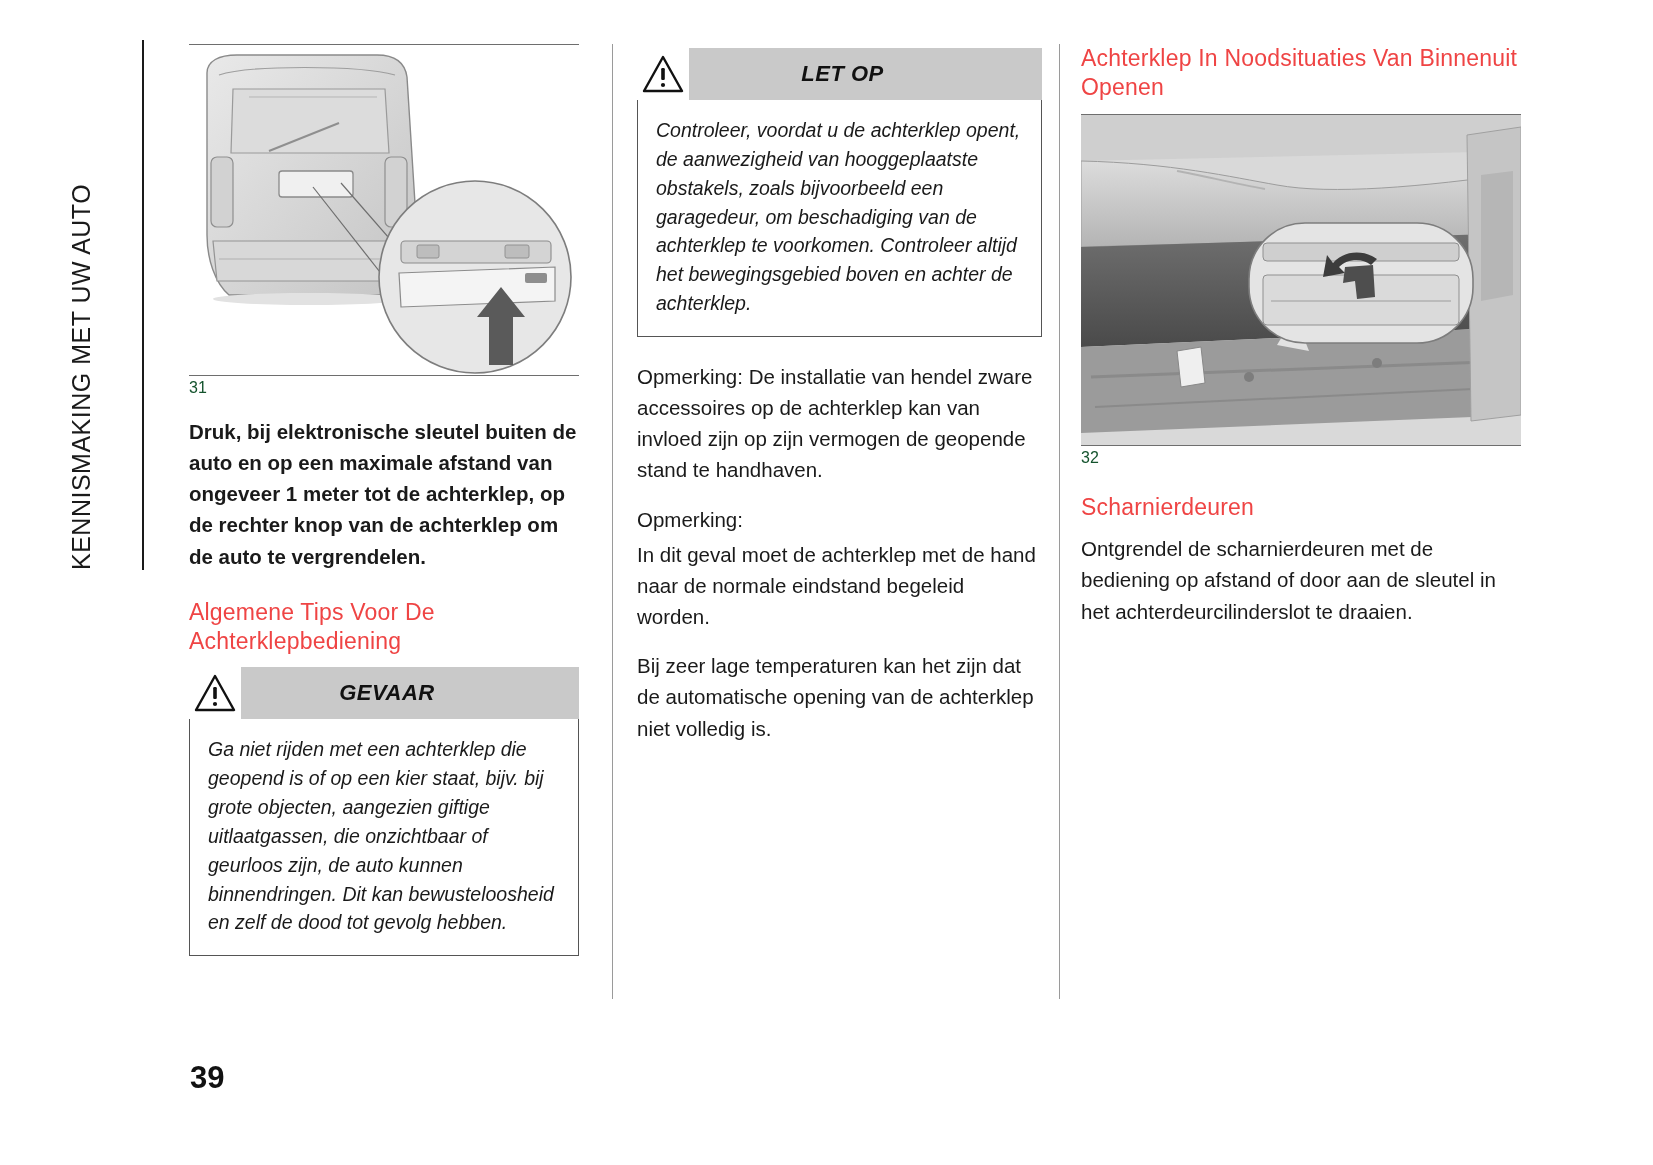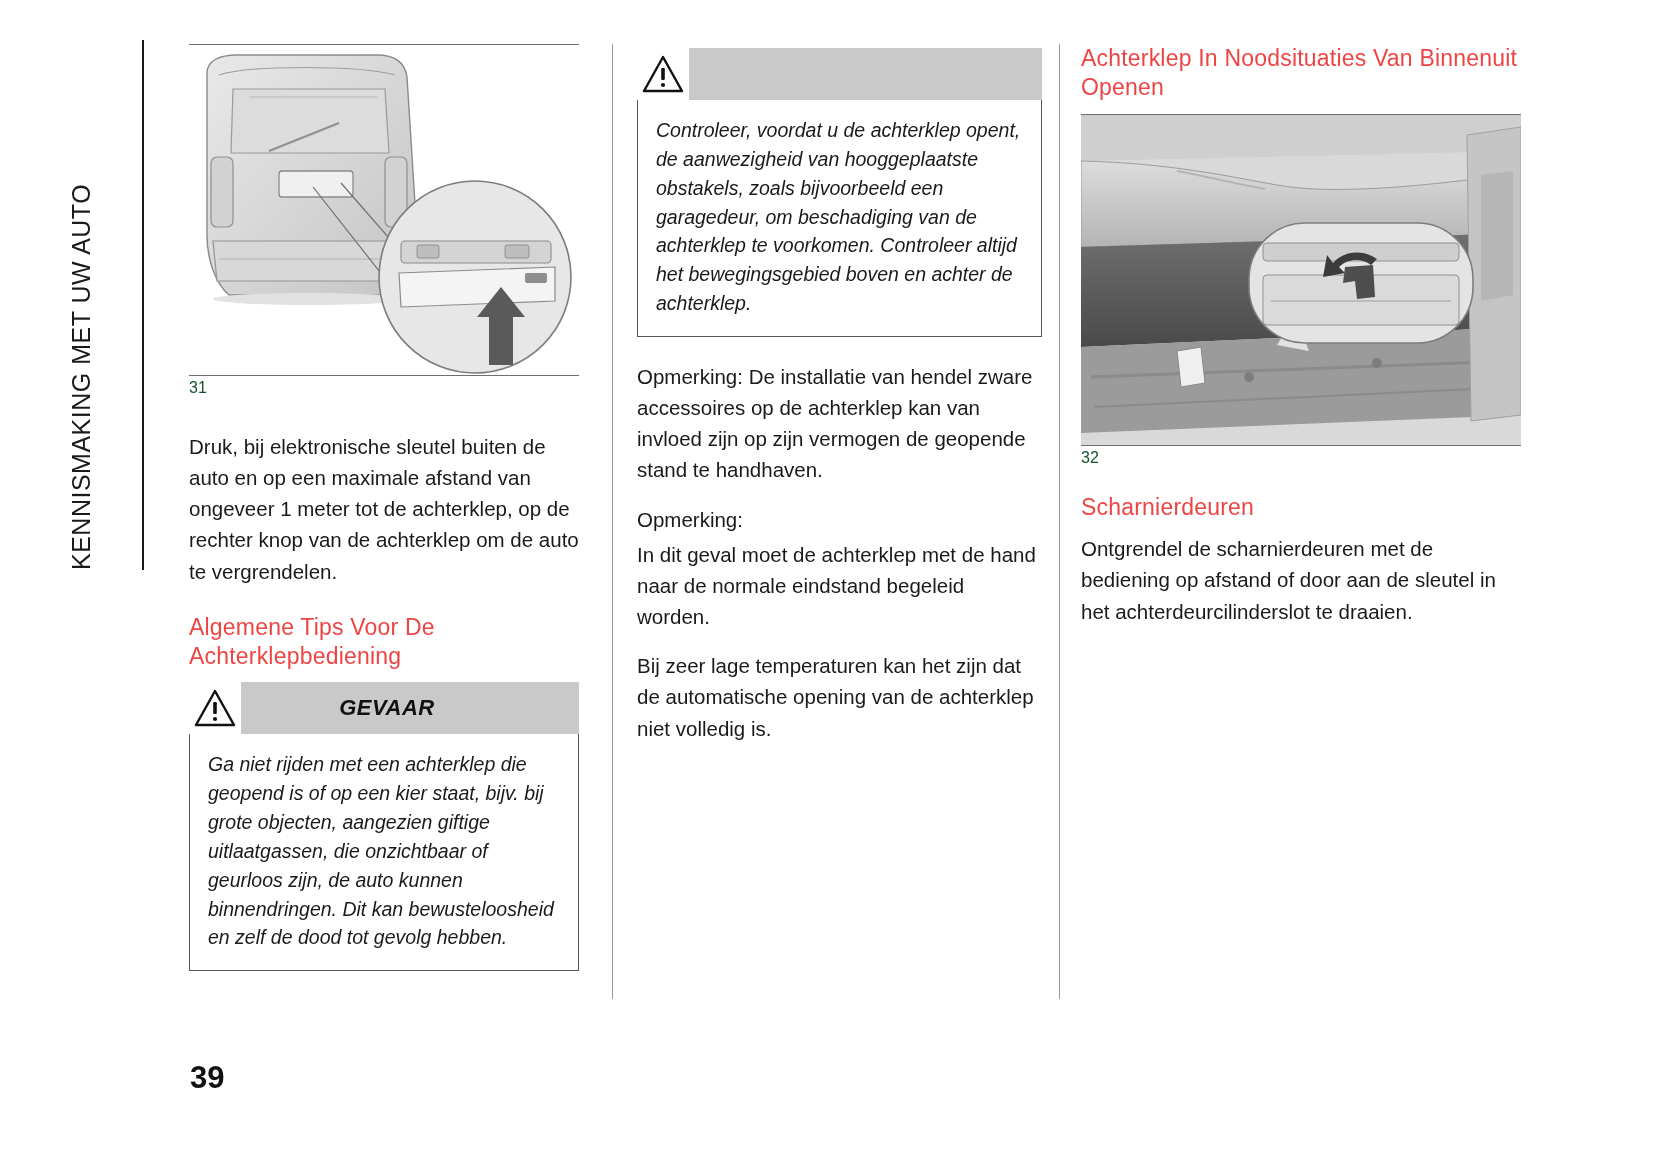--- a/index.html
+++ b/index.html
@@ -200,21 +200,21 @@
         <rect x="228" y="200" width="22" height="13" rx="2" fill="#bdbdbd" stroke="#8c8c8c" stroke-width="0.9"></rect>
         <rect x="316" y="200" width="24" height="13" rx="2" fill="#bdbdbd" stroke="#8c8c8c" stroke-width="0.9"></rect>
         <path d="M210 228 L366 222 L366 256 L212 262 Z" fill="#f4f4f4" stroke="#8c8c8c" stroke-width="1.2"></path>
         <rect x="336" y="228" width="22" height="10" rx="2" fill="#8e8e8e"></rect>
 
         <path d="M300 320 L300 272 L288 272 L312 242 L336 272 L324 272 L324 320 Z" fill="#5a5a5a"></path>
       </svg>
     </div>
     <div class="fig-num">31</div>
 
-    <p class="body" style="margin-top:34px;">Druk, bij elektronische sleutel buiten de auto en op een maximale afstand van ongeveer 1 meter tot de achterklep, op de rechter knop van de achterklep om de auto te vergrendelen.</p>
+    <p class="body" style="margin-top:19px;font-weight:bold;">Druk, bij elektronische sleutel buiten de auto en op een maximale afstand van ongeveer 1 meter tot de achterklep, op de rechter knop van de achterklep om de auto te vergrendelen.</p>
 
     <h2 class="heading">Algemene Tips Voor De Achterklepbediening</h2>
 
     <div>
       <div class="warn-header">
         <div class="warn-icon">
           <svg width="42" height="40" viewBox="0 0 42 40">
             <path d="M21 3 L40 37 L2 37 Z" fill="#ffffff" stroke="#111" stroke-width="2.4" stroke-linejoin="round"></path>
             <rect x="19.2" y="14" width="3.6" height="12" rx="1.2" fill="#111"></rect>
             <circle cx="21" cy="31" r="2.1" fill="#111"></circle>
@@ -232,20 +232,21 @@
 
     <div>
       <div class="warn-header">
         <div class="warn-icon">
           <svg width="42" height="40" viewBox="0 0 42 40">
             <path d="M21 3 L40 37 L2 37 Z" fill="#ffffff" stroke="#111" stroke-width="2.4" stroke-linejoin="round"></path>
             <rect x="19.2" y="14" width="3.6" height="12" rx="1.2" fill="#111"></rect>
             <circle cx="21" cy="31" r="2.1" fill="#111"></circle>
           </svg>
         </div>
+        <div class="warn-title">LET OP</div>
       </div>
       <div class="warn-body">
         <p>Controleer, voordat u de achterklep opent, de aanwezigheid van hooggeplaatste obstakels, zoals bijvoorbeeld een garagedeur, om beschadiging van de achterklep te voorkomen. Controleer altijd het bewegingsgebied boven en achter de achterklep.</p>
       </div>
     </div>
 
     <p class="body" style="margin-top:24px;">
       <span class="lead-label">Opmerking:</span><span> De installatie van hendel zware accessoires op de achterklep kan van invloed zijn op zijn vermogen de geopende stand te handhaven.</span>
     </p>
 

